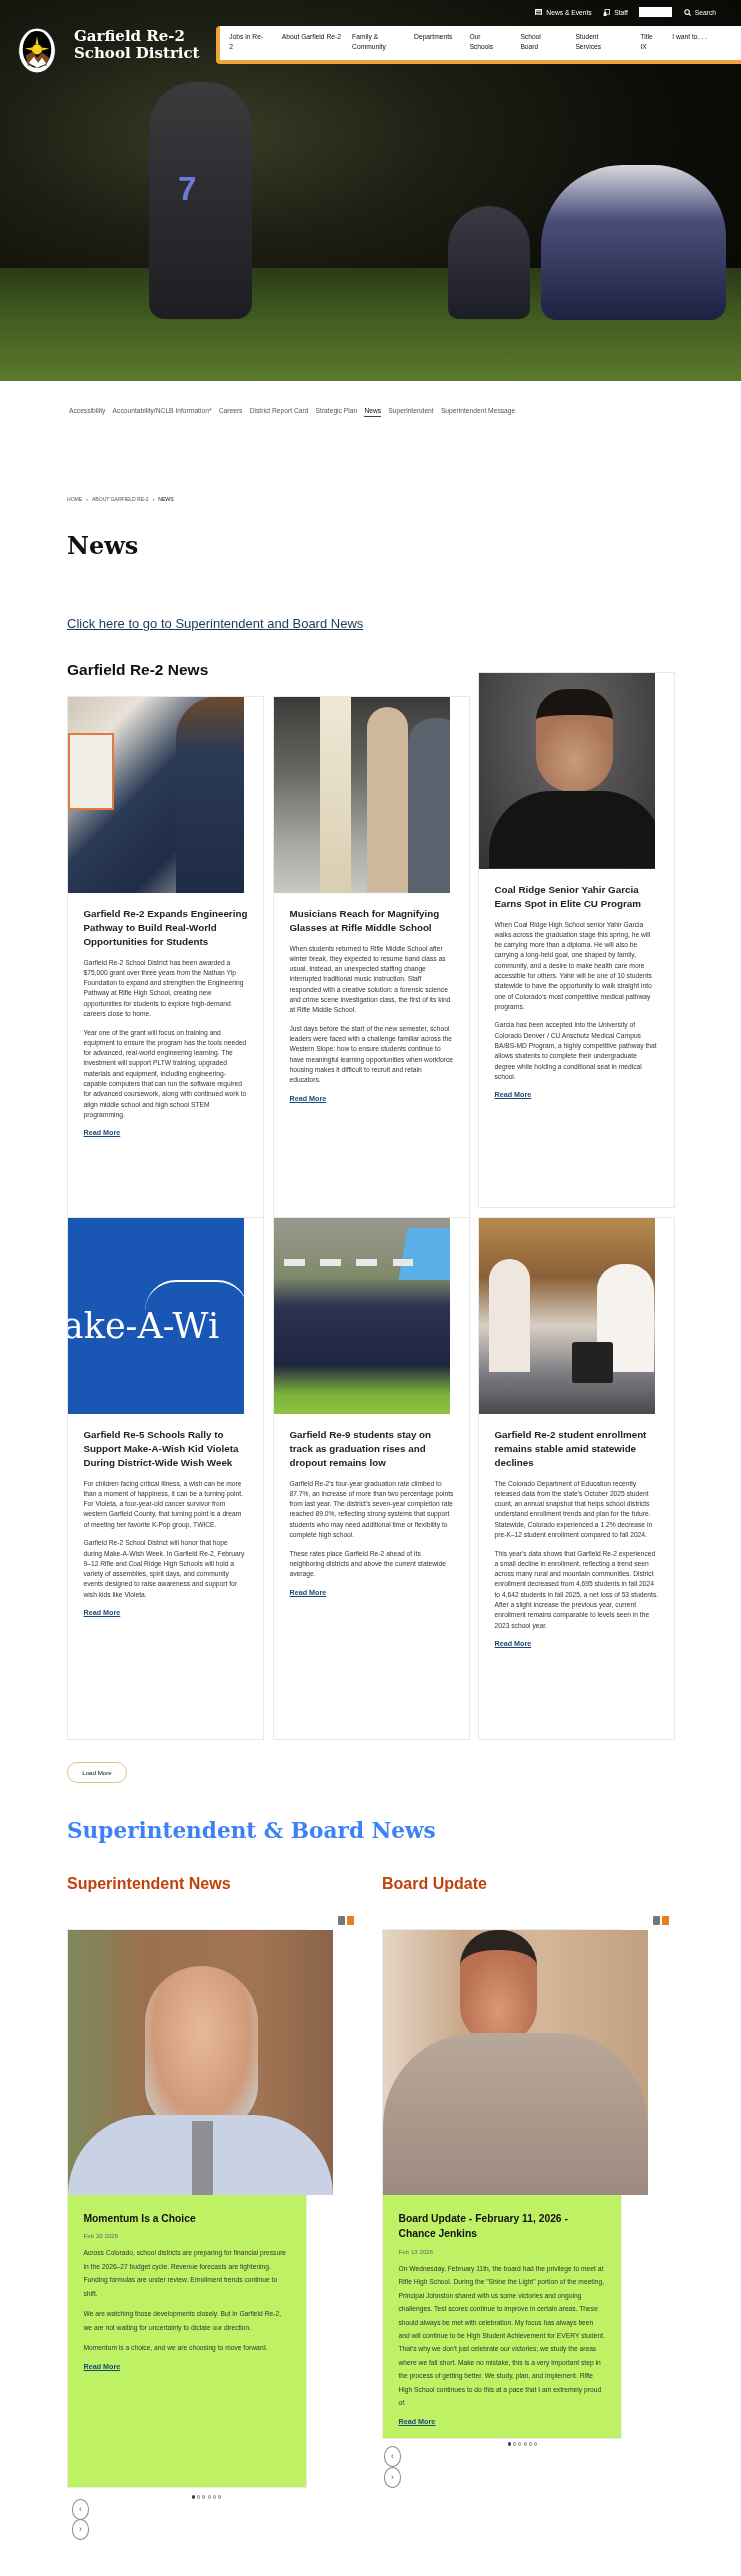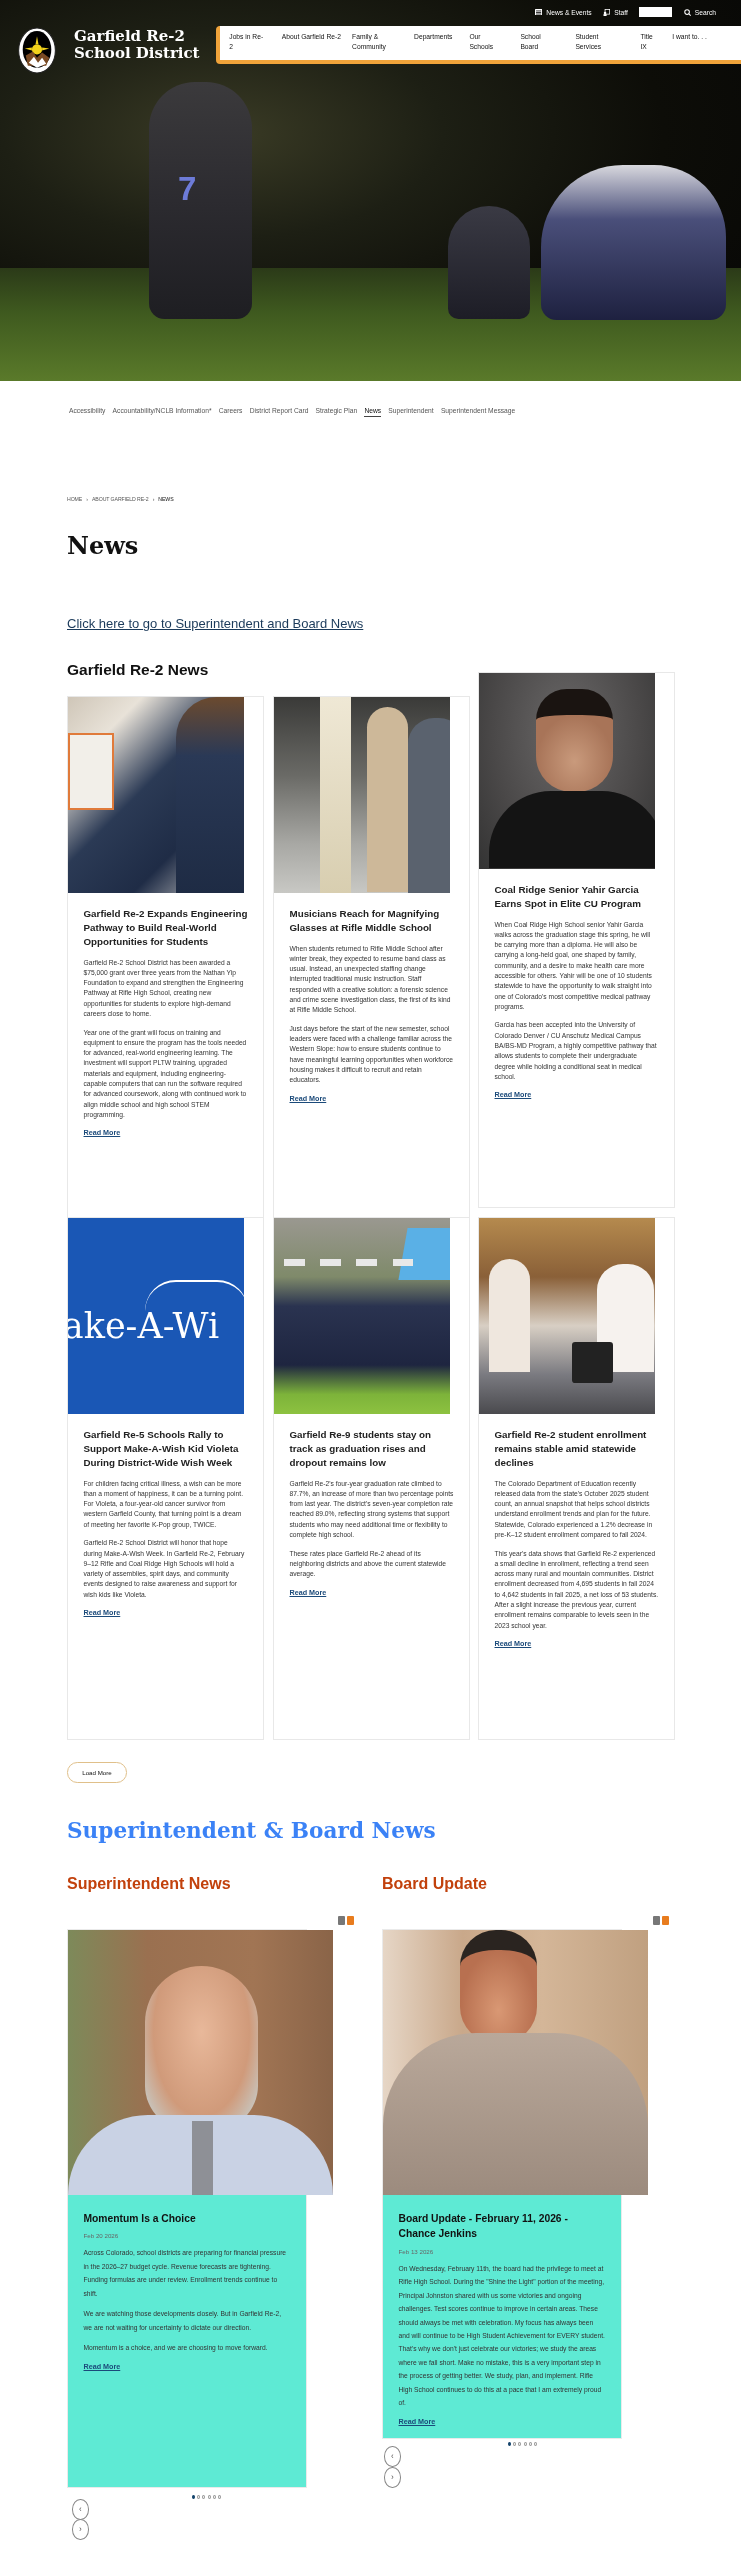--- a/index.html
+++ b/index.html
@@ -30,21 +30,21 @@
 .card .img{width:176px;height:196px;position:relative;overflow:hidden}
 .card .body{padding:14.4px 15.5px 10.3px 15.5px}
 .card h3{font:bold 9.8px/14px "Liberation Sans",sans-serif;color:#222;margin-bottom:8.2px}
 .card p{font-size:6.7px;line-height:10.3px;color:#333;margin-bottom:8.2px}
 .card .rm{font:bold 7.2px "Liberation Sans",sans-serif;color:#1b4a7a;text-decoration:underline;cursor:pointer}
 .loadmore{position:absolute;top:1762px;left:67px;width:60px;height:20.6px;border:0.5px solid #e0c08a;border-radius:10.3px;background:#fff;font-size:6.2px;color:#111;cursor:pointer}
 .sbhead{position:absolute;top:1818px;left:67px;font:bold 21.6px "DejaVu Serif",serif;color:#3b82f6}
 .colhead{position:absolute;top:1875px;font:bold 16px "Liberation Sans",sans-serif;color:#c2410c}
 .feedicons{position:absolute;display:flex;gap:1.5px}
 .feedicons span{width:7.2px;height:9.3px;border-radius:1px;display:inline-block}
-.scard{position:absolute;width:240px;border:0.5px solid #eaeaea;background:#5eead4}
+.scard{position:absolute;width:240px;border:0.5px solid #eaeaea;background:#bef264}
 .scard .img{width:265px;height:265px;position:relative;overflow:hidden}
 .scard .body{padding:15.5px 15.5px 10.3px 15.5px}
 .scard h3{font:bold 10.3px/15.5px "Liberation Sans",sans-serif;color:#111;margin-bottom:6.2px}
 .scard .date{font-size:6.2px;color:#666;margin-bottom:7.2px}
 .scard p{font-size:6.7px;line-height:13.4px;color:#333;margin-bottom:7.2px}
 .scard .rm{font:bold 7.2px "Liberation Sans",sans-serif;color:#1b4a7a;text-decoration:underline;cursor:pointer}
 .dots{position:absolute;display:flex;gap:2.1px}
 .dots span{width:3.1px;height:4.1px;border-radius:50%;border:0.5px solid #999;display:inline-block}
 .dots span.on{background:#17466e;border-color:#17466e}
 .arrow{position:absolute;width:16.5px;height:20.6px;border:0.5px solid #888;border-radius:50%;background:#fff;font-size:8.2px;color:#555;cursor:pointer;display:flex;align-items:center;justify-content:center}

